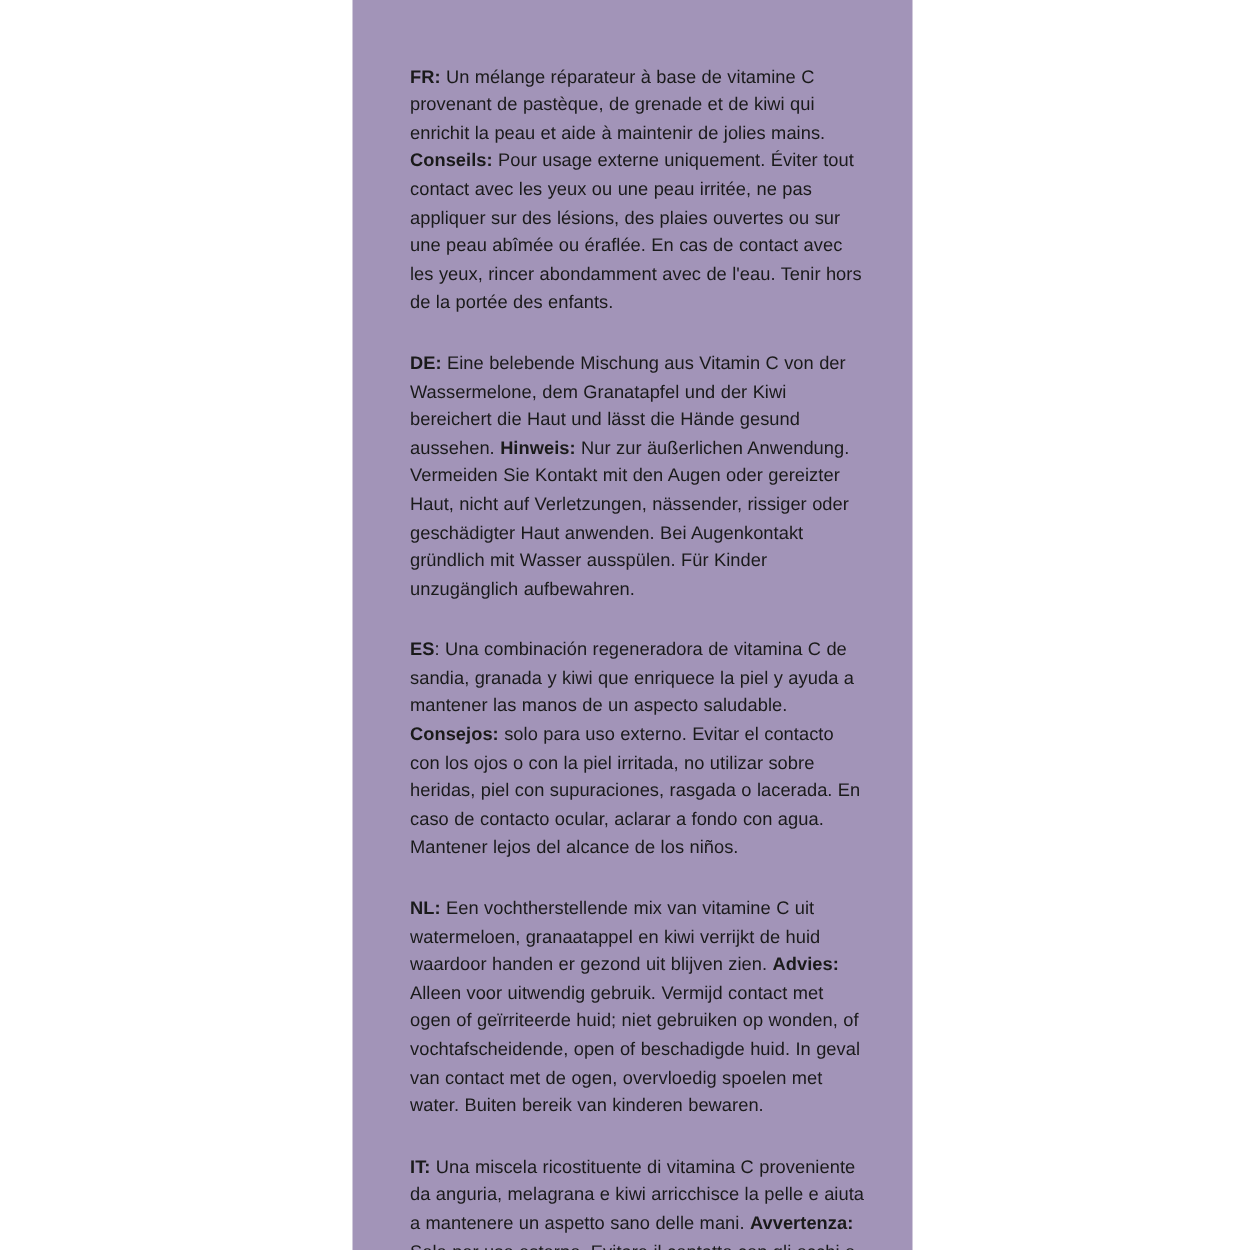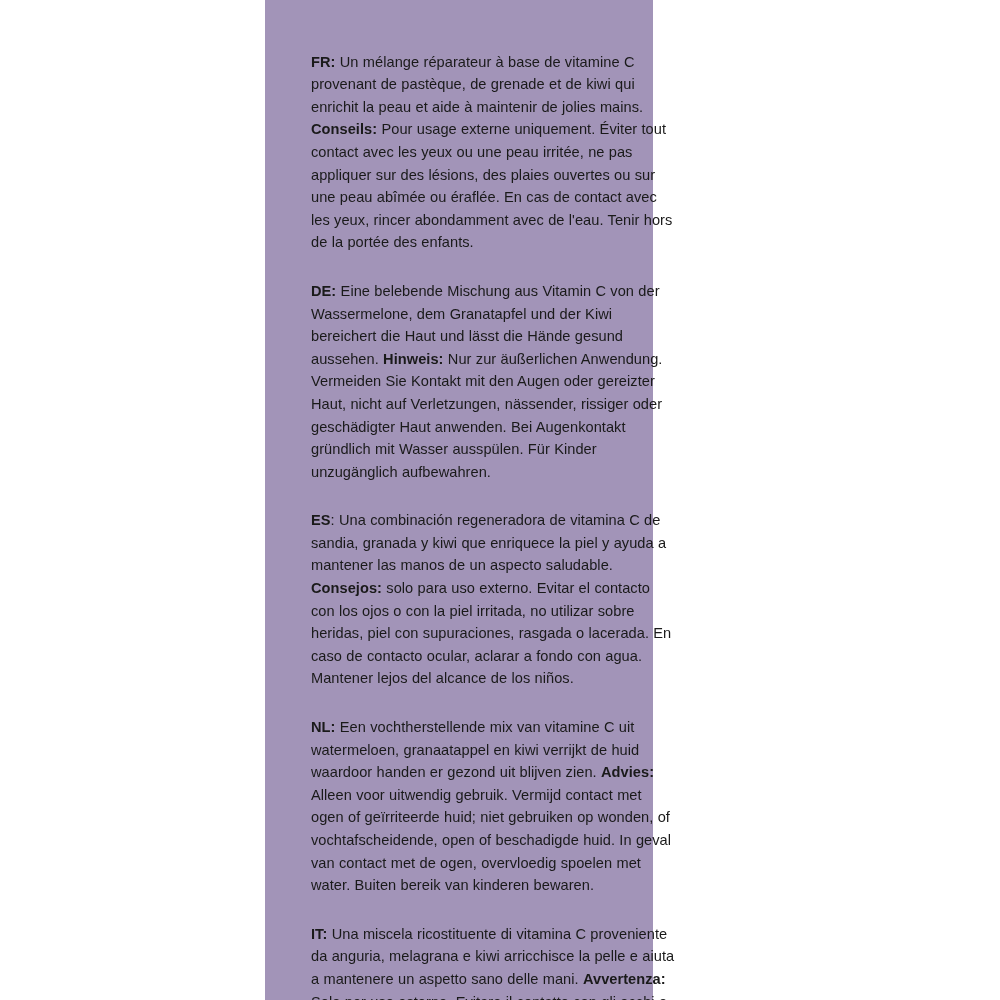--- a/index.html
+++ b/index.html
@@ -12,23 +12,23 @@
   }
   #page {
     position: relative;
     width: 1000px;
     height: 1000px;
     background: #ffffff;
     overflow: hidden;
   }
   #panel {
     position: absolute;
-    left: 265px;
+    left: 282px;
     top: 0;
-    width: 388px;
+    width: 448px;
     height: 1000px;
     background: #a294b8;
   }
   #content {
     position: absolute;
     left: 46px;
     top: 36px;
     width: 364px;
   }
   .block {

